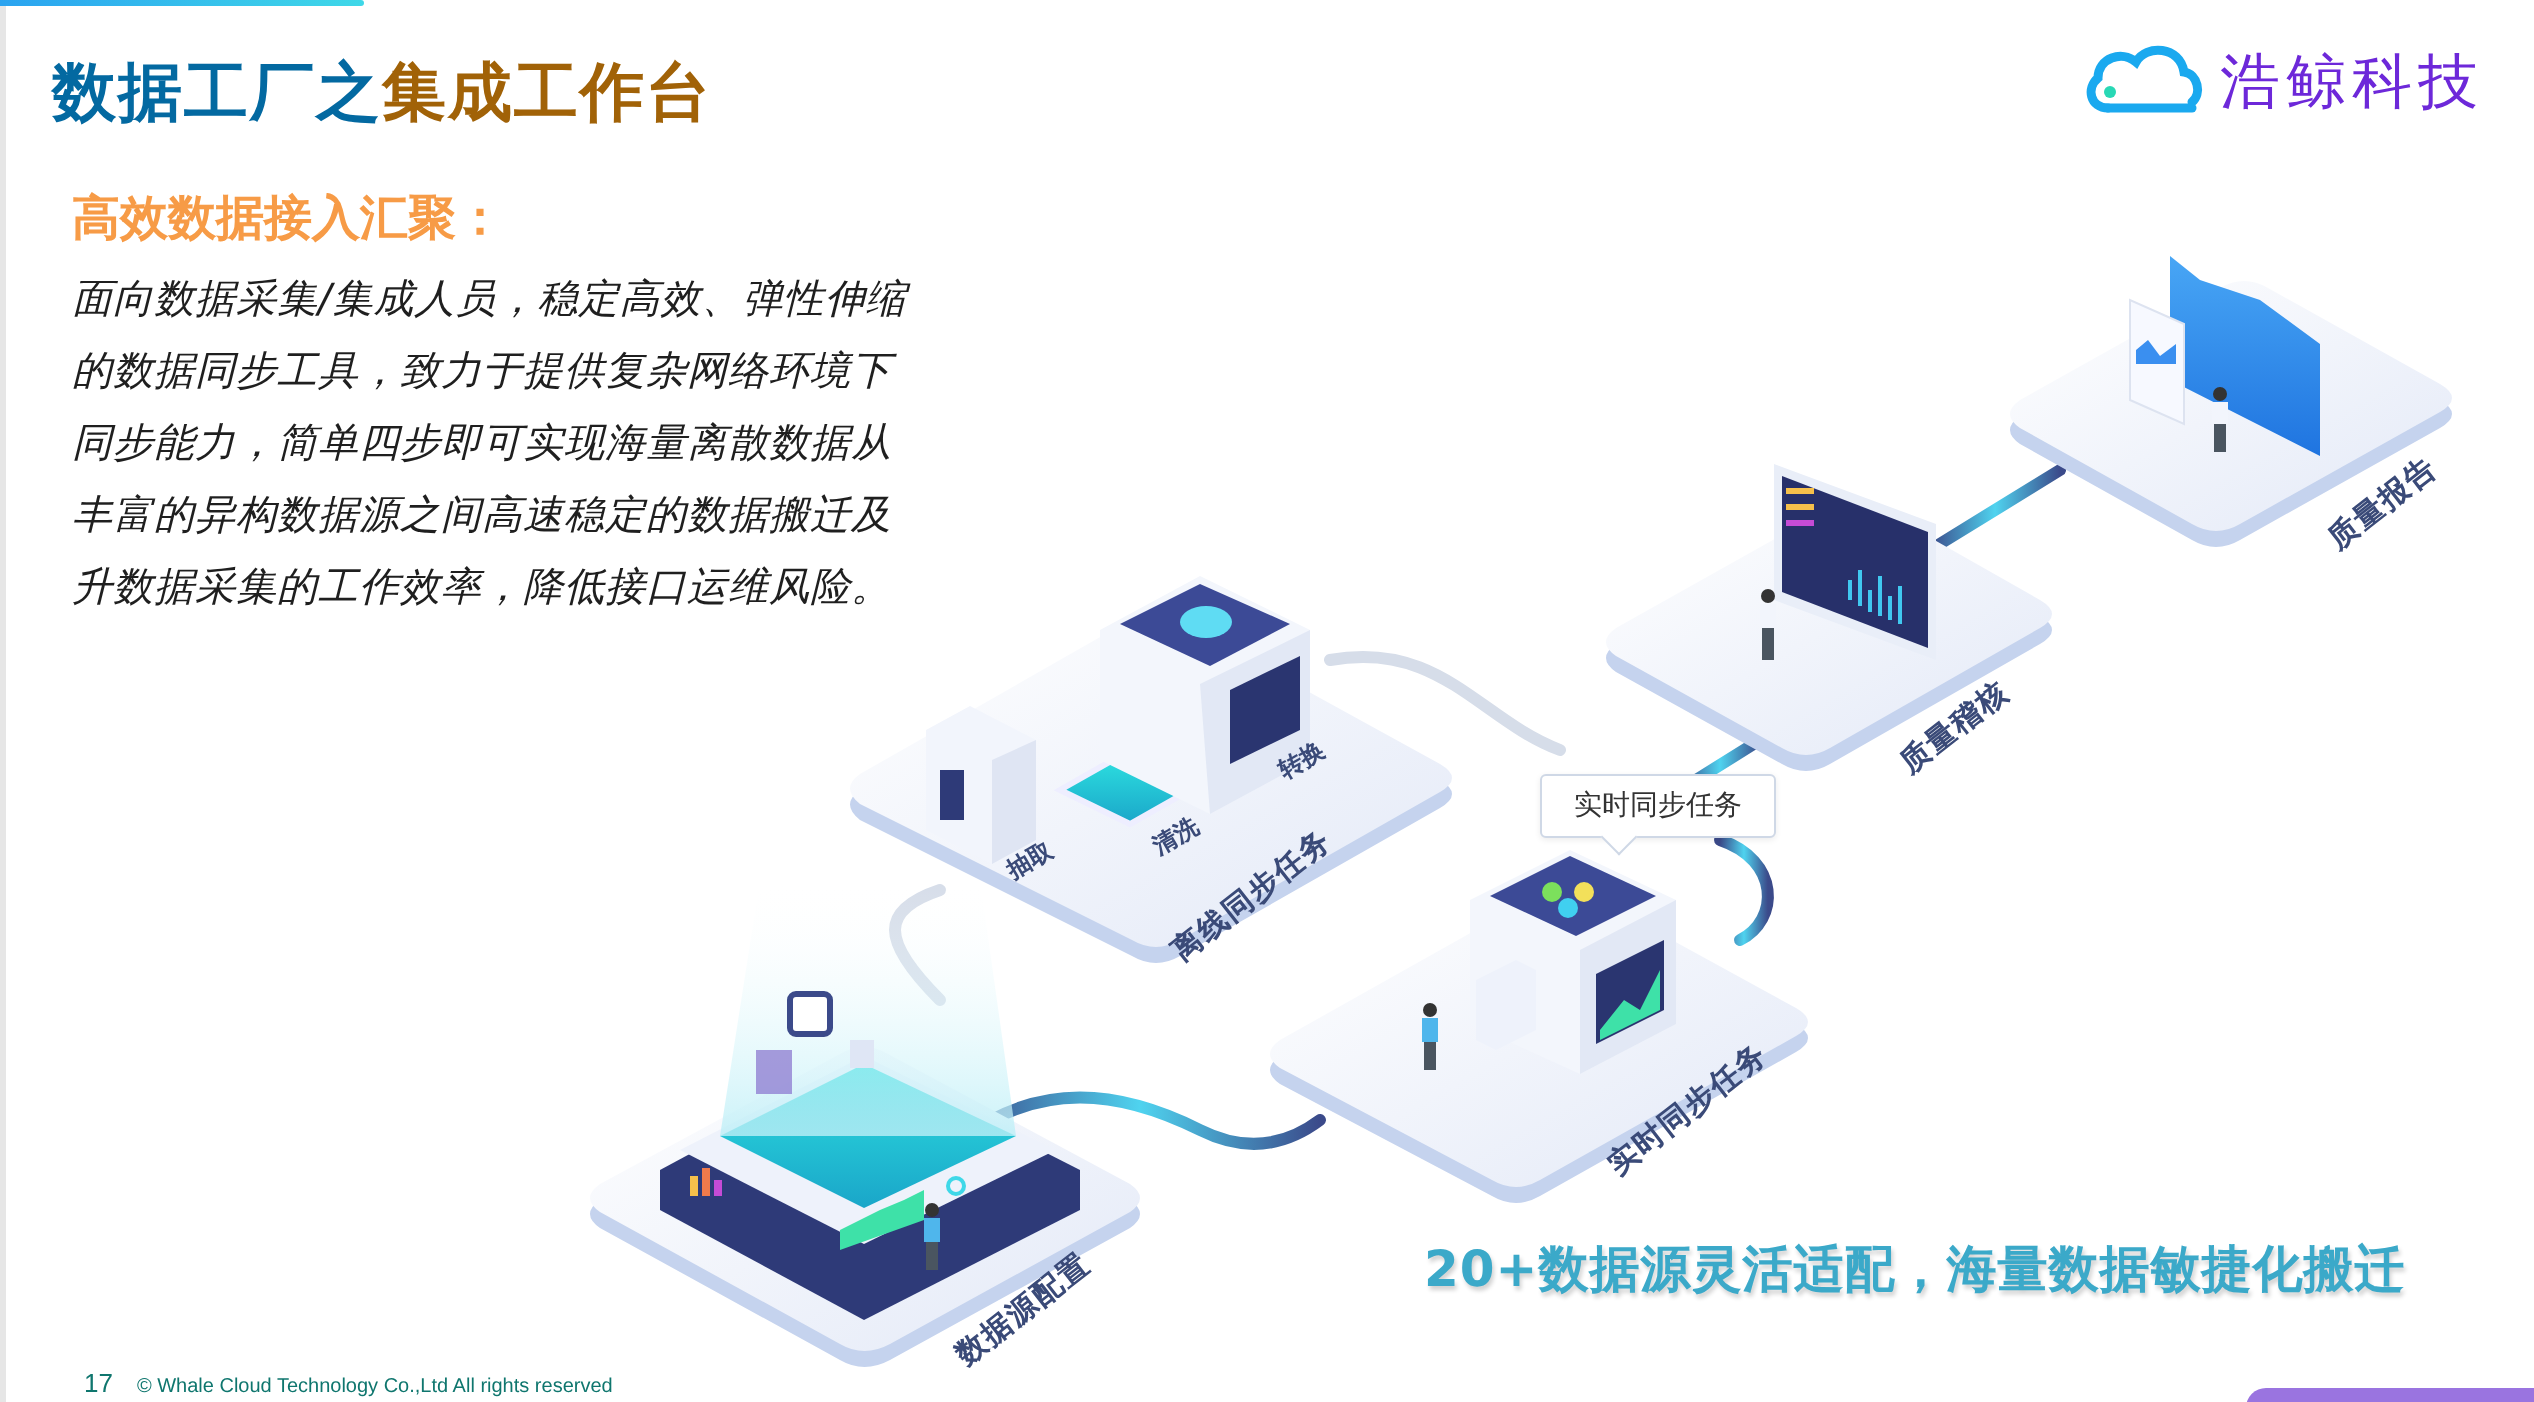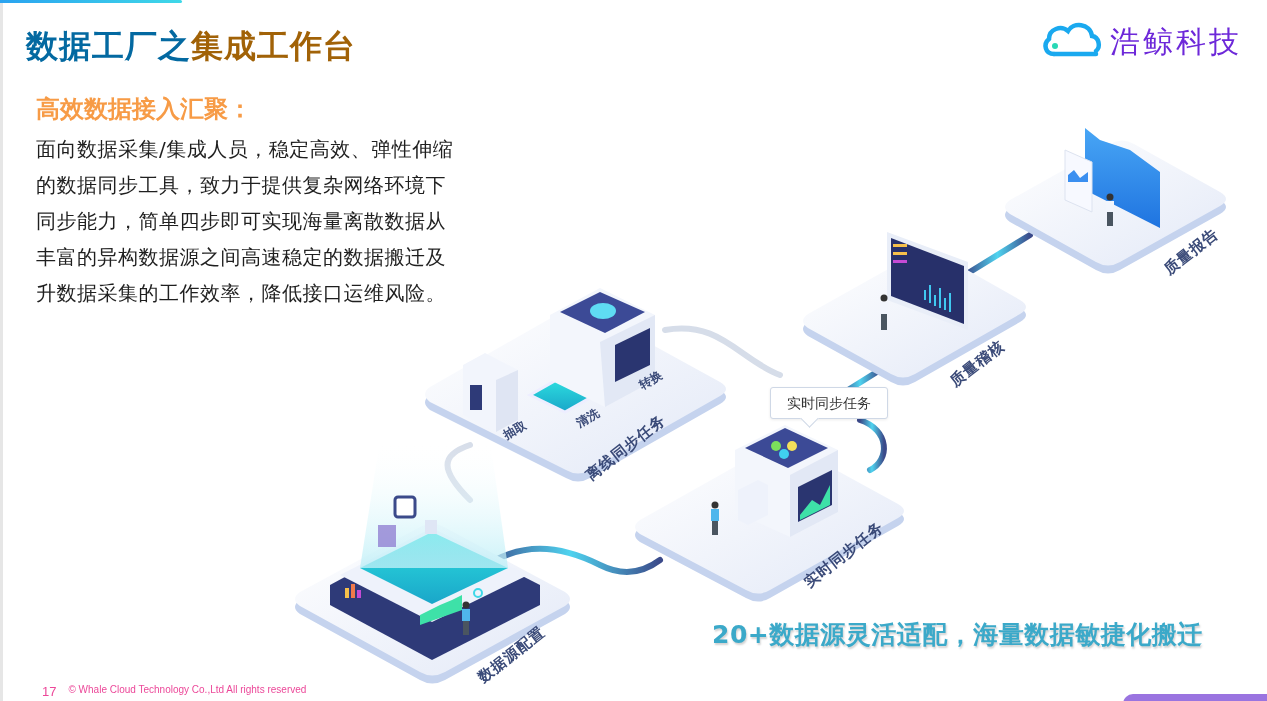--- a/index.html
+++ b/index.html
@@ -14,39 +14,39 @@
     letter-spacing: 1px; white-space: nowrap; line-height: 48px; }
   .page-title .t1 { color: #0369a1; }
   .page-title .t2 { color: #a16207; }
 
   .logo { position: absolute; left: 1040px; top: 20px; display: flex; align-items: center; gap: 6px; }
   .logo-text { font-size: 30px; color: #6d28d9; letter-spacing: 3px; line-height: 44px; }
 
   .section-heading { position: absolute; left: 36px; top: 94px; font-size: 24px; font-weight: bold;
     color: #f79b46; line-height: 30px; }
   .body-text { position: absolute; left: 36px; top: 131px; width: 450px; }
-  .body-line { display: block; font-size: 20px; color: #1f1f1f; line-height: 36px; white-space: nowrap; letter-spacing: 0.5px; }
+  .body-line { display: block; font-size: 20px; color: #1f1f1f; line-height: 36px; white-space: nowrap; letter-spacing: 0.5px; font-style: italic; }
 
   .diagram { position: absolute; left: 290px; top: 100px; width: 977px; height: 600px; }
 
   .label-rot { position: absolute; font-size: 15px; color: #3a4a78; white-space: nowrap;
     transform: rotate(-38deg); transform-origin: left bottom; font-weight: bold; letter-spacing: 1px; }
   .small-label { position: absolute; font-size: 12px; color: #3a4a78; white-space: nowrap;
     transform: rotate(-30deg); font-weight: bold; }
 
   .callout { position: absolute; left: 770px; top: 387px; width: 118px; height: 32px;
     background: #fff; border: 1px solid #cfd8e6; border-radius: 3px; box-shadow: 0 1px 3px rgba(0,0,0,0.08);
     font-size: 14px; color: #333; text-align: center; line-height: 30px; }
   .callout::after { content: ""; position: absolute; left: 32px; bottom: -7px; width: 12px; height: 12px;
     background: #fff; border-right: 1px solid #cfd8e6; border-bottom: 1px solid #cfd8e6; transform: rotate(45deg); }
 
   .tagline { position: absolute; left: 694px; top: 617px; font-size: 25px; font-weight: bold;
     color: #3ba9c9; white-space: nowrap; letter-spacing: 0.5px; text-shadow: 1px 2px 2px rgba(0,0,0,0.18); line-height: 36px; margin-left: 18px; }
 
-  .footer { position: absolute; left: 42px; top: 684px; display: flex; align-items: flex-start; gap: 12px; color: #ec4899; }
+  .footer { position: absolute; left: 42px; top: 684px; display: flex; align-items: flex-end; gap: 12px; color: #0f766e; }
   .page-number { font-size: 13px; font-family: "Liberation Sans", sans-serif; }
   .copyright { font-size: 10px; font-family: Liberation Sans, sans-serif; }
 
   .purple-tab { position: absolute; left: 1123px; top: 694px; width: 144px; height: 10px;
     background: #9a74e0; border-radius: 10px 0 0 0; }
 </style>
 </head>
 <body>
 
 <div class="left-edge"></div>

